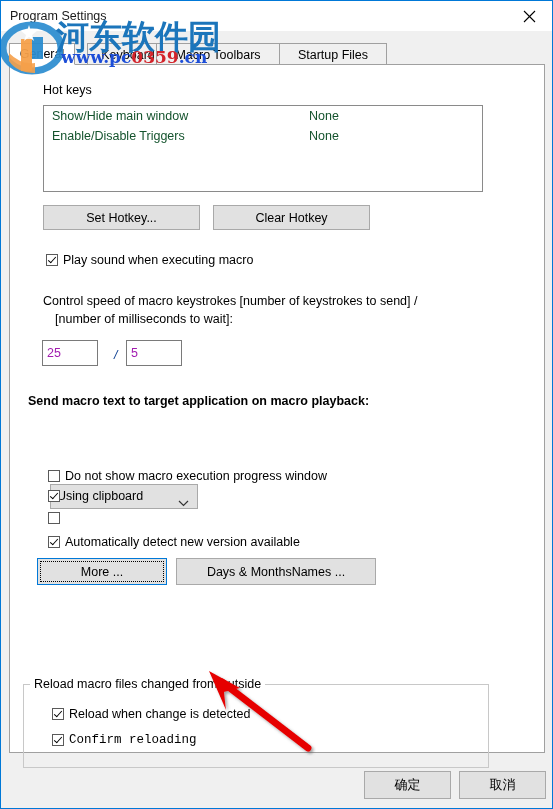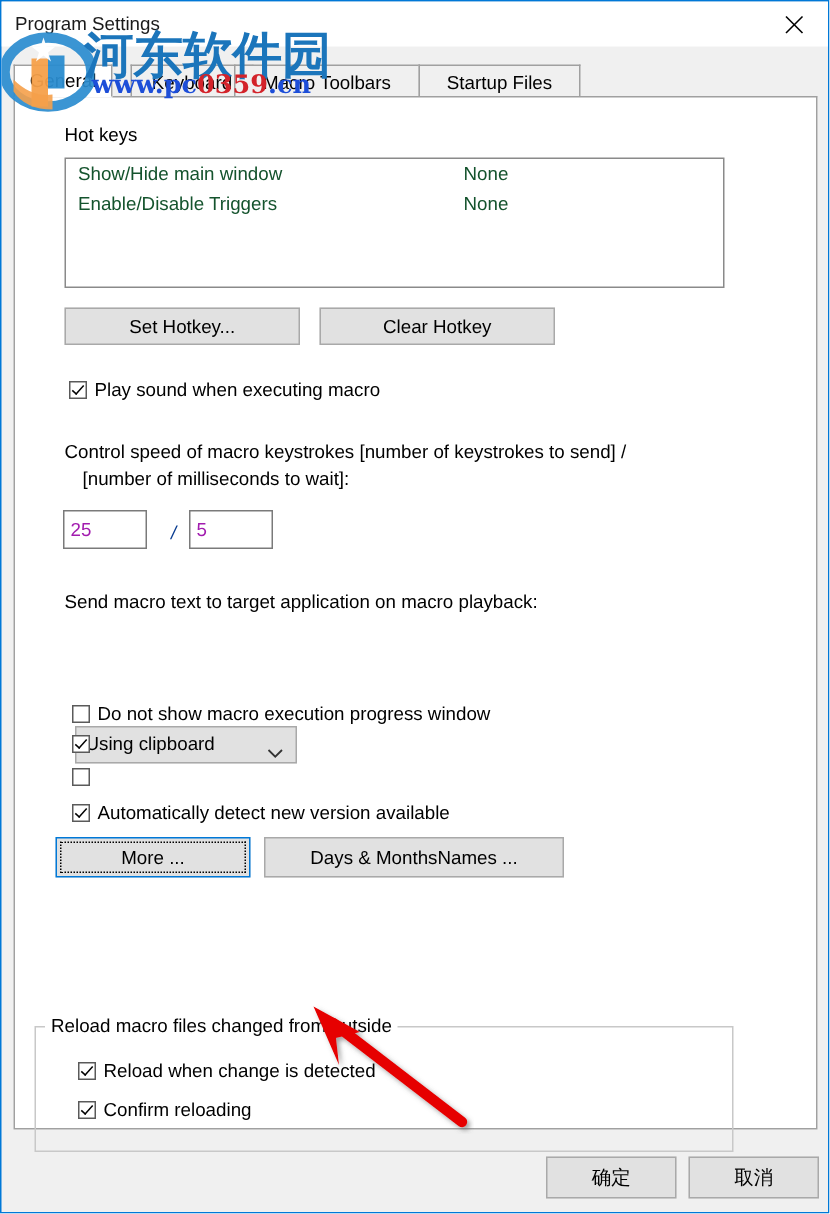--- a/index.html
+++ b/index.html
@@ -373,21 +373,21 @@
       <span class="cbtext">Play sound when executing macro</span>
     </div>
 
     <div class="lbl" style="left:33px; top:228px;">Control speed of macro keystrokes [number of keystrokes to send] /</div>
     <div class="lbl" style="left:33px; top:246px;padding-left:12px;">[number of milliseconds to wait]:</div>
 
     <input class="tinput" style="left: 32px; top: 275px; width: 56px; height: 26px;" value="25">
     <span class="slash" style="left:104px; top:283px;">/</span>
     <input class="tinput" style="left: 116px; top: 275px; width: 56px; height: 26px;" value="5">
 
-    <div class="lbl" style="left:33px; top:328px;">Send macro text to target application on macro playback:</div>
+    <div class="lbl" style="left:18px; top:328px;font-weight:bold;">Send macro text to target application on macro playback:</div>
 
     <div id="combo">
       <span class="cval">Using clipboard</span>
       <span class="carrow">
         <svg width="11" height="7" viewBox="0 0 11 7">
           <polyline points="1,1 5.5,5.5 10,1" fill="none" stroke="#333" stroke-width="1.2"></polyline>
         </svg>
       </span>
     </div>
 
@@ -414,21 +414,21 @@
       <span>Days &amp; MonthsNames ...</span>
     </div>
 
     <div id="groupbox"></div>
     <div id="group-title">Reload macro files changed from outside</div>
 
     <div class="cbrow" style="left:42px; top:641px;">
       <span class="cbbox checked"></span>
       <span class="cbtext">Reload when change is detected</span>
     </div>
-    <div class="cbrow" style="left:42px; top:667px;">
+    <div class="cbrow" style="left:42px; top:667px;font-family:Liberation Mono, monospace;">
       <span class="cbbox checked"></span>
       <span class="cbtext">Confirm reloading</span>
     </div>
 
   </div>
 
   <div id="footer-ok" style="left:363px; top:770px; width:87px; height:28px;">
     <span>确定</span>
   </div>
   <div id="footer-cancel" style="left:458px; top:770px; width:87px; height:28px;">

